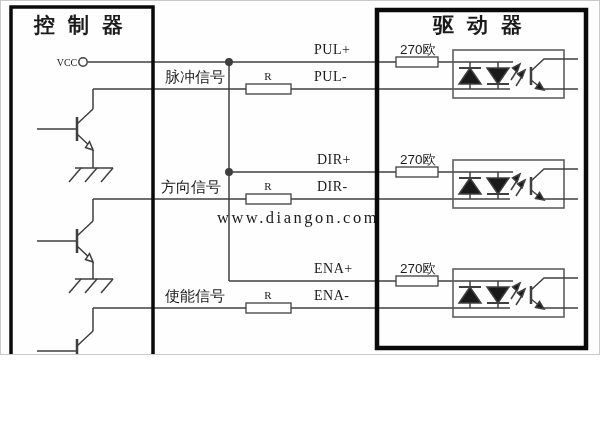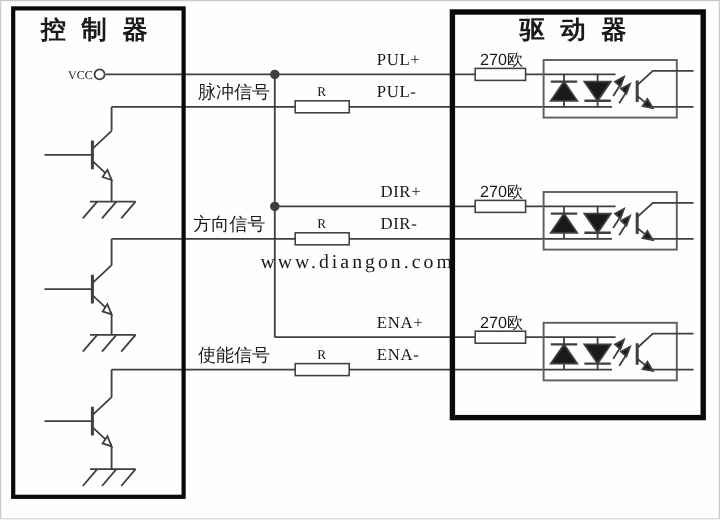--- a/index.html
+++ b/index.html
@@ -1,17 +1,17 @@
 <!DOCTYPE html>
 <html><head>
 <meta charset="utf-8">
 <style>
   html,body{margin:0;padding:0;background:#ffffff;}
   .stage{
-    position:relative;width:600px;height:433px;background:#fefefe;
+    position:relative;width:600px;height:355px;background:#fefefe;
     border:1px solid #c9c9c9;box-sizing:border-box;overflow:hidden;
     font-family:"Liberation Sans",sans-serif;
   }
   svg{display:block;}
   text{fill:#1a1a1a;}
   .cjk{font-family:"Liberation Sans",sans-serif;}
   .lat{font-family:"Liberation Serif",serif;}
   .title{font-size:21px;font-weight:bold;letter-spacing:13px;}
   .sig{font-size:15px;}
   .pin{font-size:14px;letter-spacing:0.5px;}

